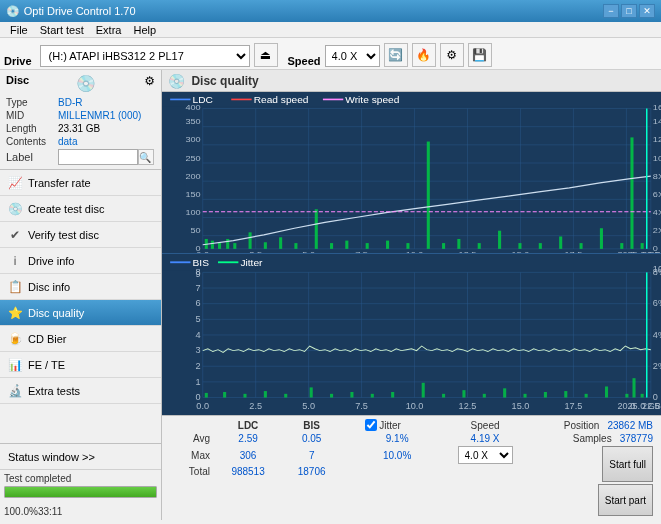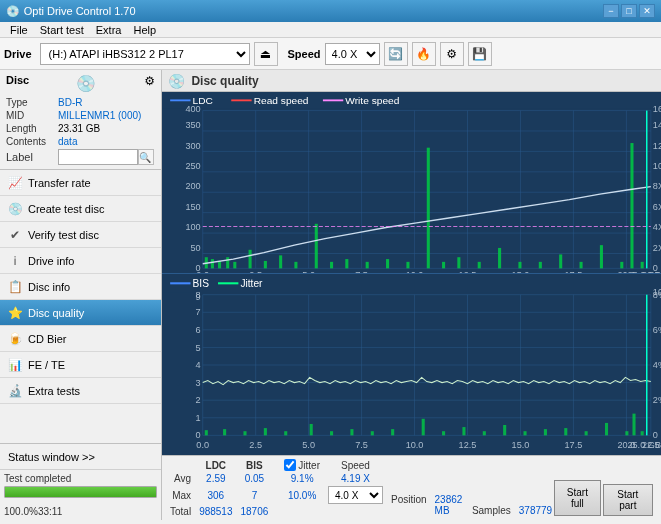--- a/index.html
+++ b/index.html
@@ -41,21 +41,21 @@
     .menu-item {
       padding: 2px 6px;
       cursor: pointer;
     }
 
     
     .toolbar {
       background: #f5f5f5;
       height: 32px;
       display: flex;
-      align-items: center;
+      align-items: flex-end;
       padding: 2px 4px;
       border-bottom: 1px solid #d0d0d0;
       gap: 4px;
     }
     .toolbar-label { font-size: 11px; font-weight: bold; margin-right: 4px; }
     .drive-select {
       height: 22px;
       border: 1px solid #aaa;
       background: white;
       font-size: 11px;
@@ -276,21 +276,21 @@
       text-align: right;
     }
     .jitter-check {
       display: flex; align-items: center; gap: 2px;
       font-size: 10px; color: #333;
     }
     .speed-stat { color: #333; font-size: 10px; }
 
     .stats-right {
       display: flex;
-      flex-direction: row;
+      flex-direction: column;
       align-items: flex-end;
       justify-content: space-between;
       padding: 2px 4px;
       min-width: 120px;
       gap: 2px;
     }
     .stat-lbl { color: #333; }
     .stat-val { color: #0055cc; }
 
     .start-full-btn {

